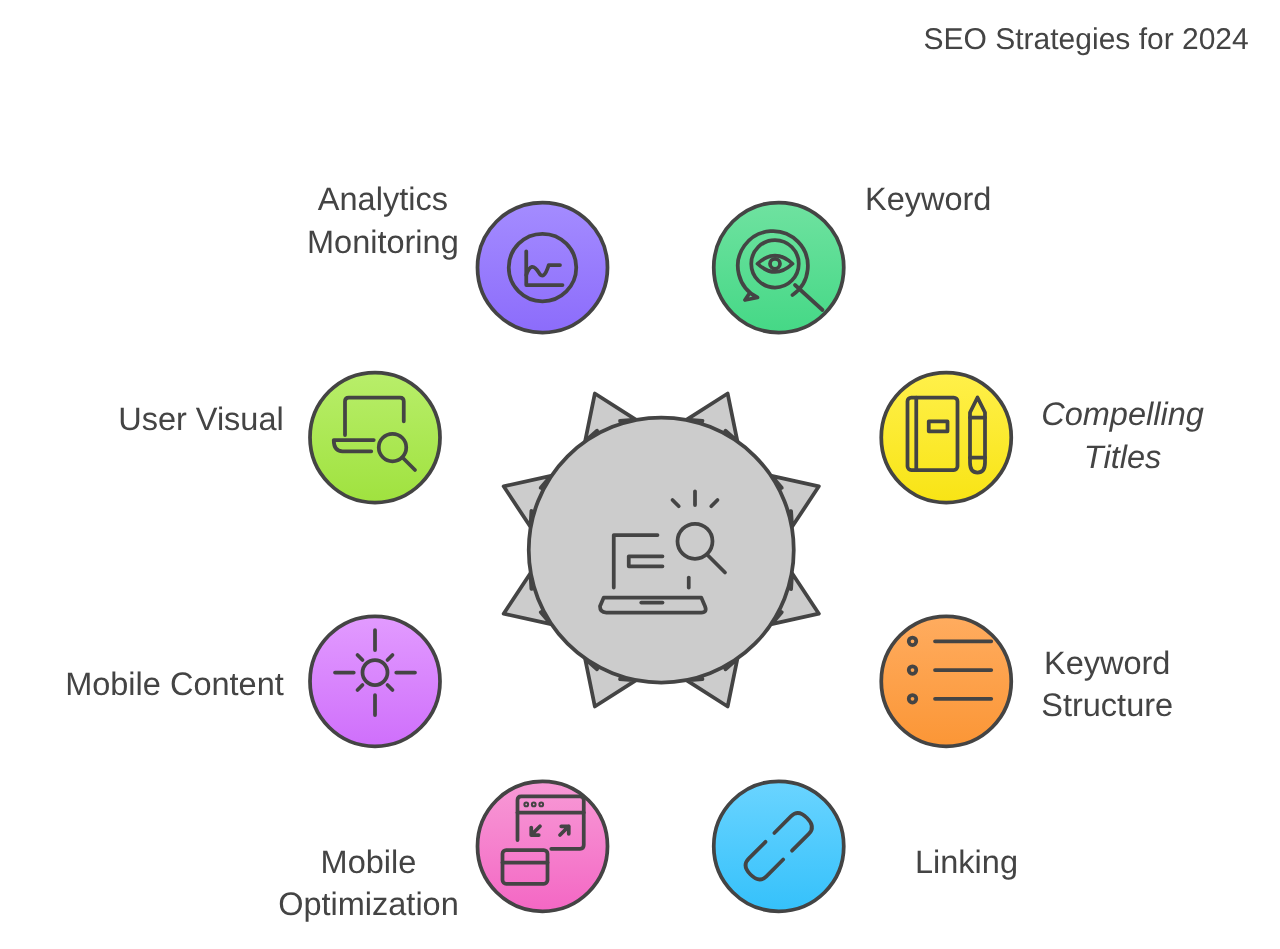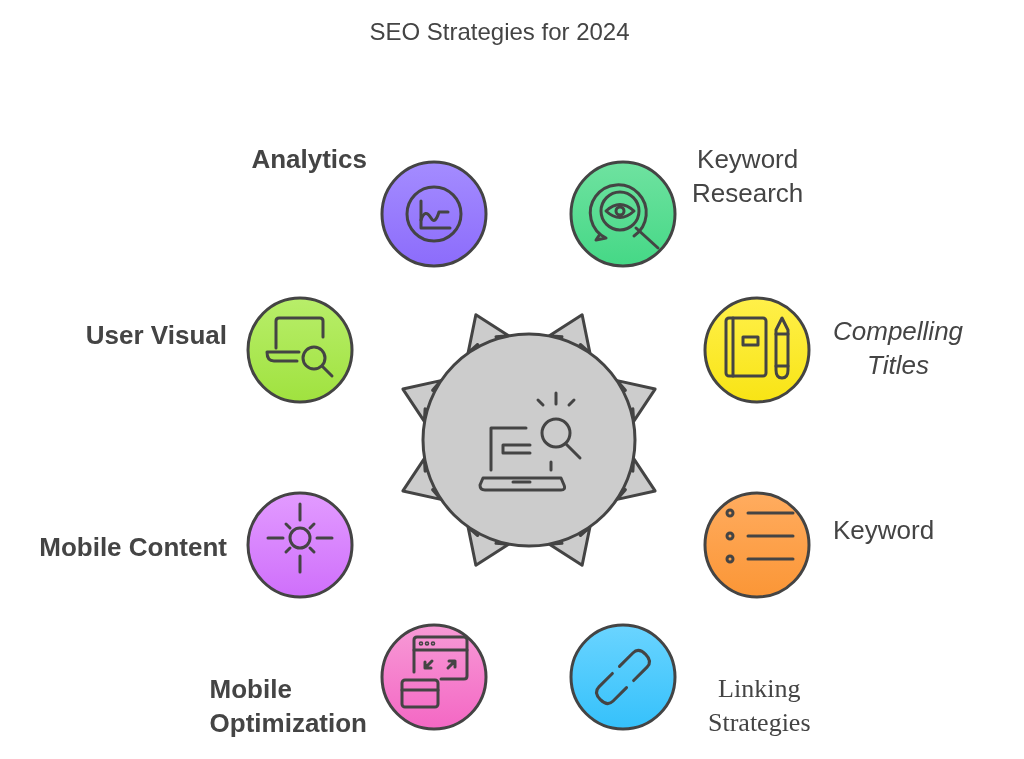--- a/index.html
+++ b/index.html
@@ -1,23 +1,23 @@
 <!DOCTYPE html>
 <html><head>
 <meta charset="utf-8">
 <style>
   html, body { margin: 0; padding: 0; background: #ffffff; }
   body { width: 1024px; height: 759px; position: relative; overflow: hidden;
          font-family: "Liberation Sans", "DejaVu Sans", sans-serif; color: #444444; }
-  .title { position: absolute; left: 0; width: 999px; top: 18px; text-align: center;
+  .title { position: absolute; left: 0; width: 999px; top: 18px; text-align: right;
            font-size: 24px; color: #444444; }
   svg.diagram { position: absolute; left: 0; top: 0; }
   .label { position: absolute; font-size: 26px; line-height: 34px; color: #444444; }
   .label.right { text-align: center; }
-  .label.left { text-align: left; font-weight: bold; }
+  .label.left { text-align: center; }
 </style>
 </head>
 <body>
 
 <div class="title">SEO Strategies for 2024</div>
 
 <svg class="diagram" width="1024" height="759" viewBox="0 0 1024 759">
   <defs>
     <linearGradient id="g0" x1="0" y1="0" x2="0" y2="1">
         <stop offset="0" stop-color="#a48cff"></stop>
@@ -176,39 +176,39 @@
       <path d="M276,348 L276,321 Q276,318 279,318 L320,318 Q323,318 323,321 L323,337"></path>
       <path d="M267,352 L299,352 M267,352 Q267,361 274,361 L297,361"></path>
       <circle cx="314" cy="358" r="11"></circle>
       <path d="M322,366 L332,376"></path>
     </g>
   </g>
 </svg>
 
 <div class="label left" style="right:657px; top:142px;">
   <div>Analytics</div>
+  <div>Monitoring</div>
 </div>
 
 <div class="label right" style="left:692px; top:142px;">
   <div>Keyword</div>
-  <div>Research</div>
 </div>
 
 <div class="label right" style="left:833px; top:314px;font-style:italic;">
   <div>Compelling</div>
   <div>Titles</div>
 </div>
 
 <div class="label right" style="left:833px; top:513px;">
   <div>Keyword</div>
-</div>
-
-<div class="label right" style="left:708px; top:672px;font-family:Liberation Serif, serif;">
+  <div>Structure</div>
+</div>
+
+<div class="label right" style="left:732px; top:672px;">
   <div>Linking</div>
-  <div>Strategies</div>
 </div>
 
 <div class="label left" style="right:657px; top:672px;margin-left:48px;">
   <div>Mobile</div>
   <div>Optimization</div>
 </div>
 
 <div class="label left" style="right:797px; top:530px;">
   <div>Mobile Content</div>
 </div>

